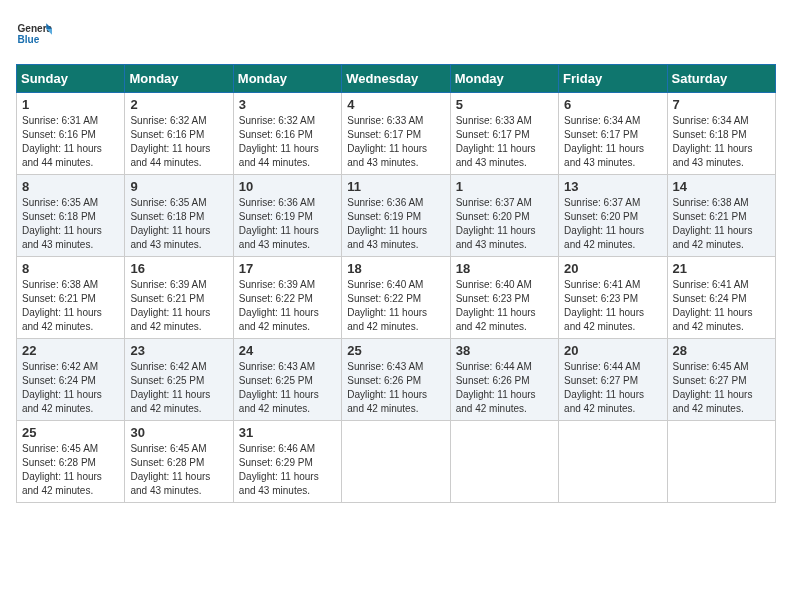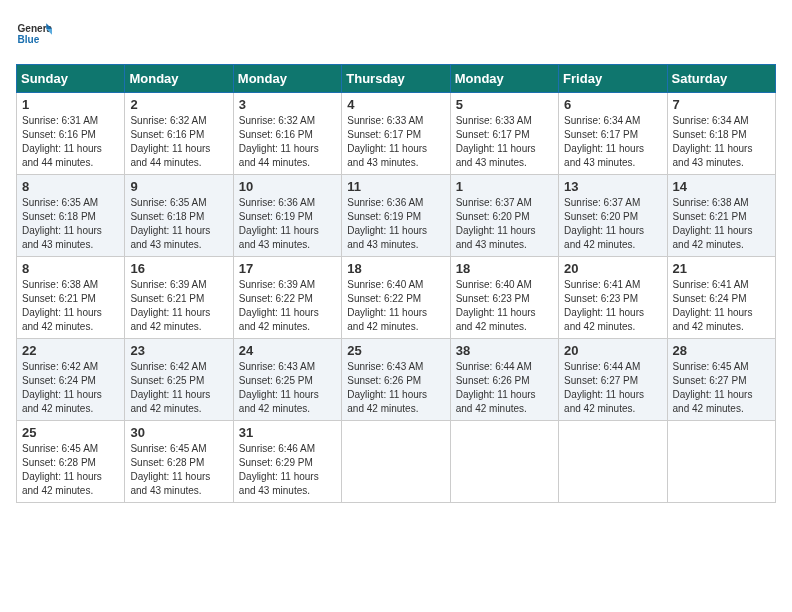--- a/index.html
+++ b/index.html
@@ -95,21 +95,21 @@
     <div class="subtitle"></div>
   </div>
 </div>
 
 <table class="calendar">
   <thead>
     <tr>
     <th>Sunday</th>
         <th>Monday</th>
         <th>Monday</th>
-        <th>Thursday</th>
+        <th>Wednesday</th>
         <th>Monday</th>
         <th>Friday</th>
         <th>Saturday</th>
       </tr>
   </thead>
   <tbody>
   <tr>
         <td>
           <span class="day-num">1</span>
           <span class="day-info">Sunrise: 6:31 AM<br>Sunset: 6:16 PM<br>Daylight: 11 hours and 44 minutes.</span>

